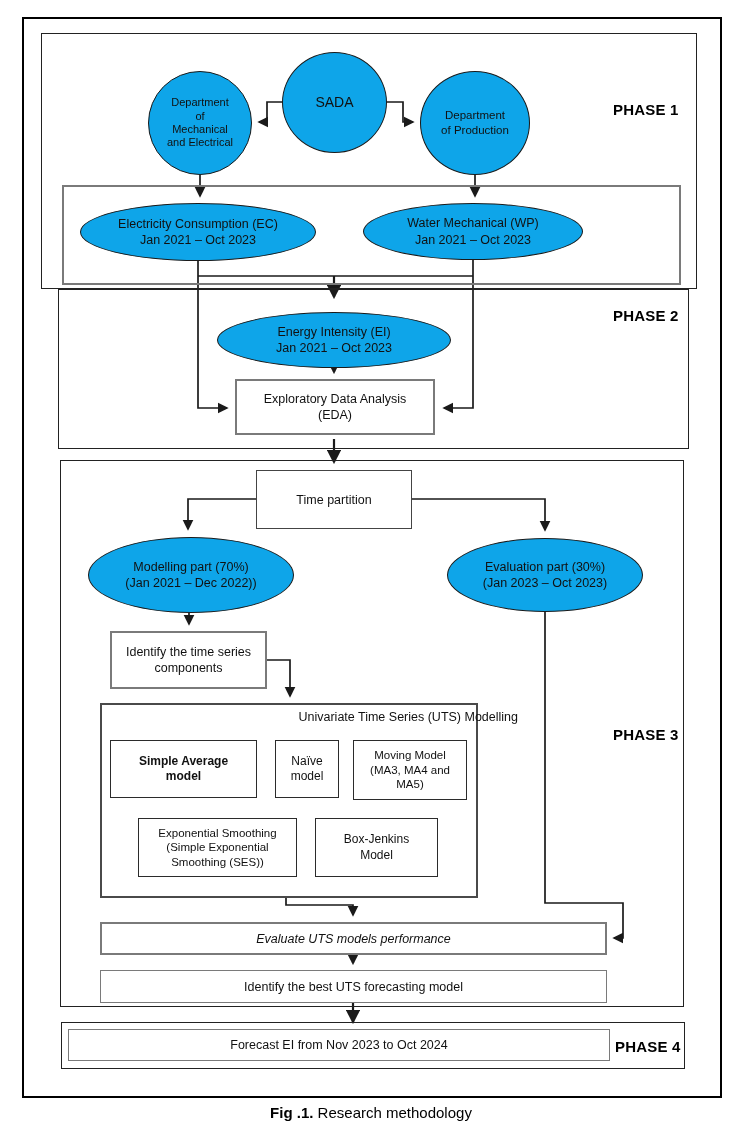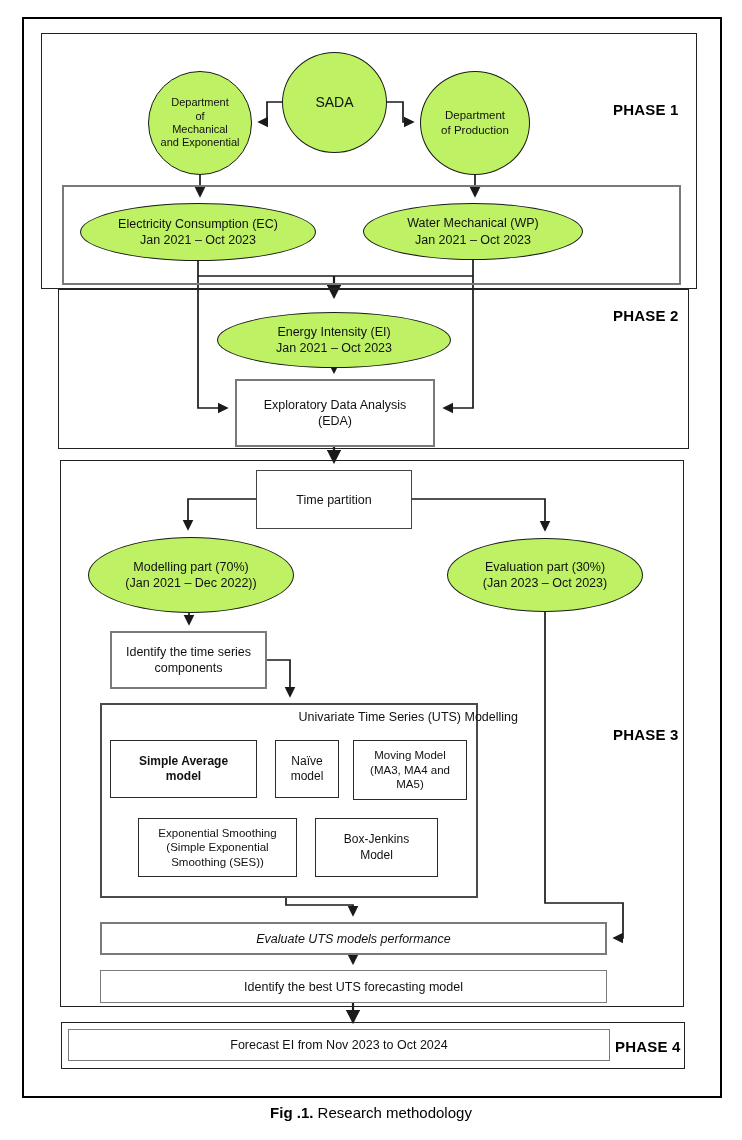--- a/index.html
+++ b/index.html
@@ -2,21 +2,21 @@
 <html><head>
 <meta charset="utf-8">
 <style>
   html,body{margin:0;padding:0;background:#fff;}
   body{font-family:"Liberation Sans","DejaVu Sans",sans-serif;color:#111;}
   .page{position:relative;width:742px;height:1140px;background:#fff;overflow:hidden;}
   svg.wires{position:absolute;left:0;top:0;width:742px;height:1140px;pointer-events:none;}
   .box{position:absolute;box-sizing:border-box;background:#fff;display:flex;flex-direction:column;
        align-items:center;justify-content:center;text-align:center;line-height:1.28;font-size:12px;}
   .container{position:absolute;box-sizing:border-box;background:transparent;}
-  .ellipse{position:absolute;box-sizing:border-box;background:#bef264;border:1.4px solid #1a1a1a;
+  .ellipse{position:absolute;box-sizing:border-box;background:#0ea5e9;border:1.4px solid #1a1a1a;
        border-radius:50%;display:flex;flex-direction:column;align-items:center;justify-content:center;
        text-align:center;line-height:1.3;font-size:12.5px;}
   .phase-label{position:absolute;font-weight:bold;font-size:15px;letter-spacing:.2px;color:#000;}
   .caption{position:absolute;left:0;top:1104px;width:742px;text-align:center;font-size:15px;color:#000;}
   .caption b{font-weight:bold;}
   .uts-title{position:absolute;left:100px;top:710px;width:418px;text-align:right;font-size:12.5px;}
   .grey{border:2px solid #7a7a7a;}
   .thin-black{border:1.4px solid #2b2b2b;}
 </style>
 </head>
@@ -64,40 +64,40 @@
   <div class="phase-label" style="left:613px;top:726px;">PHASE 3</div>
   <div class="phase-label" style="left:615px;top:1038px;">PHASE 4</div>
 
   <div class="ellipse" style="left:282px;top:52px;width:105px;height:101px;font-size:14px;">
     <div>SADA</div>
   </div>
   <div class="ellipse" style="left:148px;top:71px;width:104px;height:104px;font-size:11px;line-height:1.22;">
     <div>Department</div>
     <div>of</div>
     <div>Mechanical</div>
-    <div>and Exponential</div>
+    <div>and Electrical</div>
   </div>
   <div class="ellipse" style="left:420px;top:71px;width:110px;height:104px;font-size:11.5px;">
     <div>Department</div>
     <div>of Production</div>
   </div>
   <div class="ellipse" style="left:80px;top:203px;width:236px;height:58px;">
     <div>Electricity Consumption (EC)</div>
     <div>Jan 2021 – Oct 2023</div>
   </div>
   <div class="ellipse" style="left:363px;top:203px;width:220px;height:57px;">
     <div>Water Mechanical (WP)</div>
     <div>Jan 2021 – Oct 2023</div>
   </div>
 
   <div class="ellipse" style="left:217px;top:312px;width:234px;height:56px;">
     <div>Energy Intensity (EI)</div>
     <div>Jan 2021 – Oct 2023</div>
   </div>
-  <div class="box grey" style="left:235px;top:379px;width:200px;height:68px;font-size:12.5px;">
+  <div class="box grey" style="left:235px;top:379px;width:200px;height:56px;font-size:12.5px;">
     <div>Exploratory Data Analysis</div>
     <div>(EDA)</div>
   </div>
 
   <div class="box" style="left:256px;top:470px;width:156px;height:59px;border:1.3px solid #444;font-size:12.5px;">
     <div>Time partition</div>
   </div>
   <div class="ellipse" style="left:88px;top:537px;width:206px;height:76px;">
     <div>Modelling part (70%)</div>
     <div>(Jan 2021 – Dec 2022))</div>

